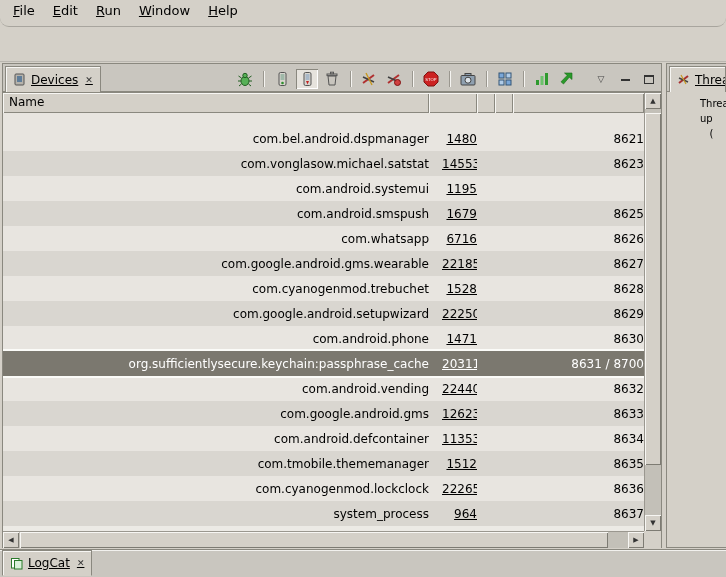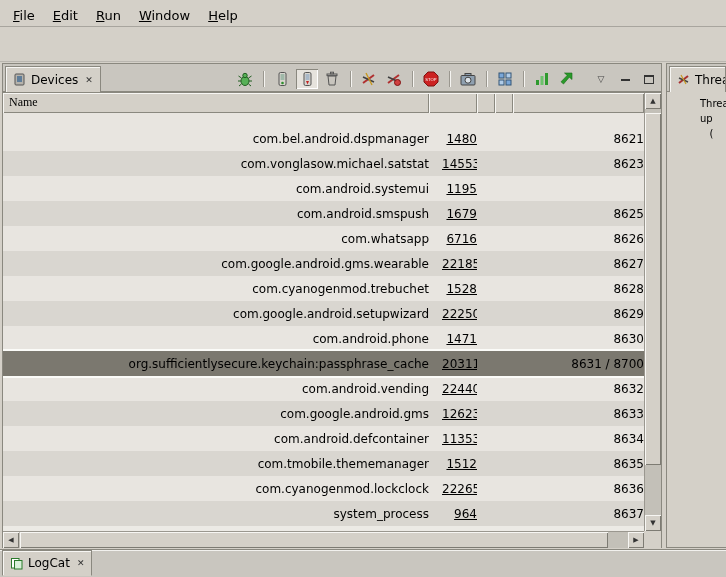--- a/index.html
+++ b/index.html
@@ -5,23 +5,24 @@
   * { margin:0; padding:0; box-sizing:border-box; }
   html,body { width:726px; height:577px; }
   body {
     font-family:"DejaVu Sans","Liberation Sans",sans-serif;
     font-size:12px; color:#000; background:#d4d0c8; overflow:hidden;
     position:relative;
   }
   
   .menubar {
     position:absolute; left:0; top:0; width:726px; height:27px;
-    display:flex; align-items:flex-end; padding-left:4px;
+    display:flex; align-items:flex-start; padding-left:4px;
     background:#d4d0c8; border-bottom:1px solid #a8a59e;
     font-size:13px;
+    border-radius:9px;
   }
   .menu-item { display:inline-block; padding:3px 9px; cursor:default; }
   .menu-item::first-letter { text-decoration:underline; }
   
   .toolbar-blank {
     position:absolute; left:0; top:28px; width:726px; height:34px;
     background:#d4d0c8; border-bottom:1px solid #b9b6af;
   }
   
   .left-panel {
@@ -37,21 +38,21 @@
   .tabstrip {
     height:28px; display:flex; align-items:flex-end;
     background:#c9c6bf; border-bottom:1px solid #8a887f;
     padding-left:2px; white-space:nowrap;
   }
   .tab {
     display:inline-flex; align-items:center; gap:5px;
     height:26px; padding:0 7px; background:#d4d0c8;
     border:1px solid #8a887f; border-bottom:none;
     box-shadow:inset 1px 1px 0 #f7f6f3; position:relative; top:1px;
-    white-space:nowrap; overflow:hidden; cursor:default;
+    white-space:nowrap; overflow:hidden; cursor:default;text-decoration:underline;
   }
   .tabclose { font-size:9px; color:#333; margin-left:2px; cursor:pointer; }
   .tabicon { display:inline-flex; }
   
   .dtoolbar {
     position:absolute; right:4px; top:4px; height:22px;
     display:flex; align-items:center; gap:3px;
   }
   .tbtn {
     width:22px; height:20px; border:none; background:transparent; padding:0;
@@ -71,37 +72,37 @@
     position:absolute; left:0; top:28px; width:658px; height:456px;
     background:#eceae5; border-top:1px solid #8a887f;
   }
   .hrow {
     position:absolute; left:0; top:0; right:17px; height:20px;
     display:flex; background:#d4d0c8; border-bottom:1px solid #8a887f;
   }
   .hcell {
     height:20px; padding:2px 6px; font-size:12px;
     box-shadow:inset 1px 1px 0 #f7f6f3, inset -1px -1px 0 #8a887f;
-    overflow:hidden; white-space:nowrap; cursor:default;font-family:Liberation Serif, serif;
+    overflow:hidden; white-space:nowrap; cursor:default;
   }
   .hcell.hname { width:426px; }
   .hcell.hpid  { width:48px; }
   .hcell.h3    { width:18px; }
   .hcell.h4    { width:18px; }
   .hcell.hport { flex:1; }
   .tbody {
     position:absolute; left:0; top:20px; right:17px; bottom:17px;
     background:#eceae5; overflow:hidden;text-align:right;
   }
   .partial-row { height:13px; background:#e8e5e0; }
   .trow { display:flex; height:25px; align-items:center; cursor:default; }
   .trow.light { background:#e8e5e0; }
   .trow.dark  { background:#d9d6d0; }
   .trow.selected {
-    background:#7b786f; color:#000000;
+    background:#7b786f; color:#ffffff;
     box-shadow:0 0 0 2px #fbfbf8; position:relative; z-index:2;
   }
   .cell { overflow:hidden; white-space:nowrap; }
   .cell.cname { width:426px; padding-left:30px; }
   .cell.cpid  { width:48px; padding-left:13px;text-decoration:underline; }
   .cell.c3 { width:18px; }
   .cell.c4 { width:18px; }
   .cell.cport { flex:1; padding-left:2px; }
   
   .vscroll {

